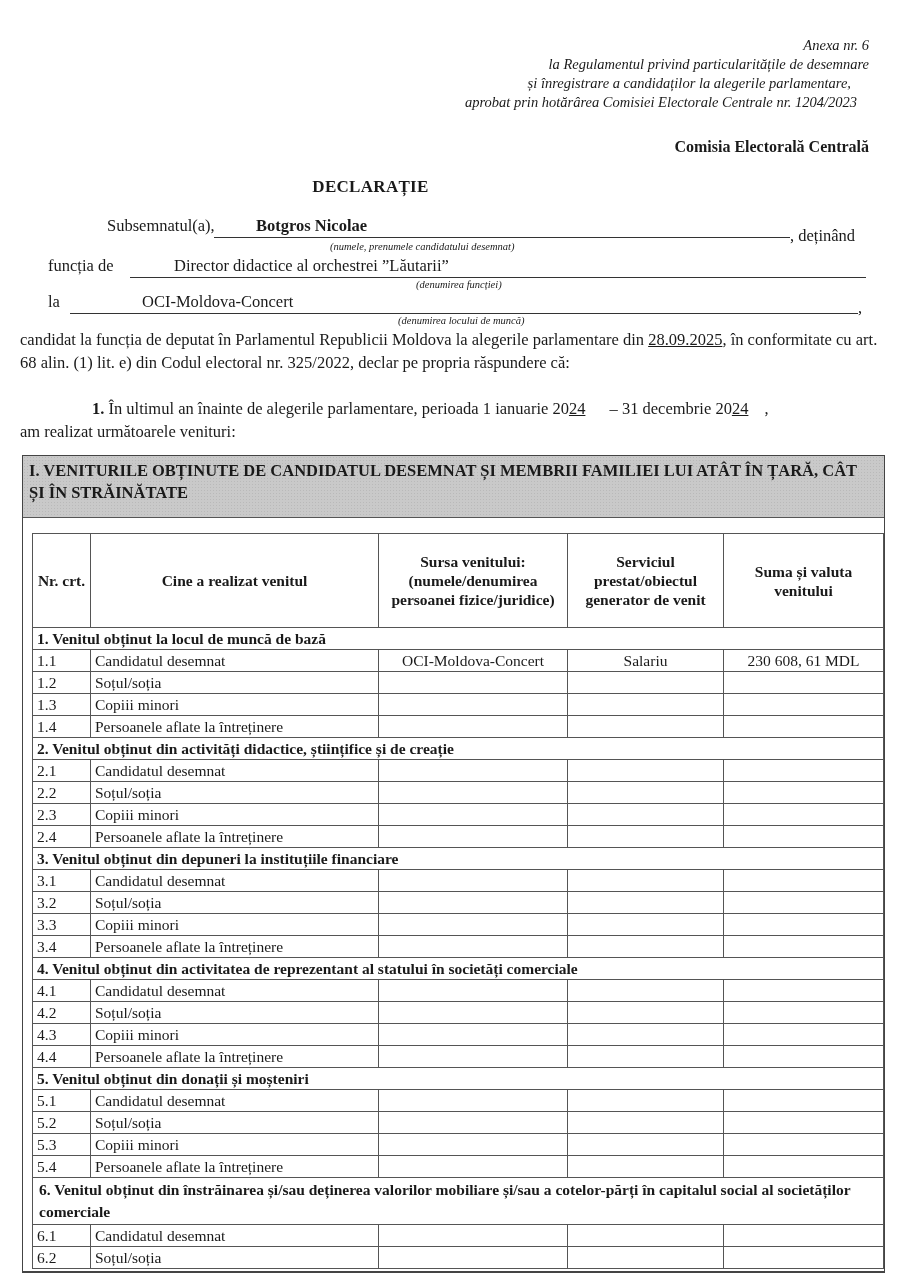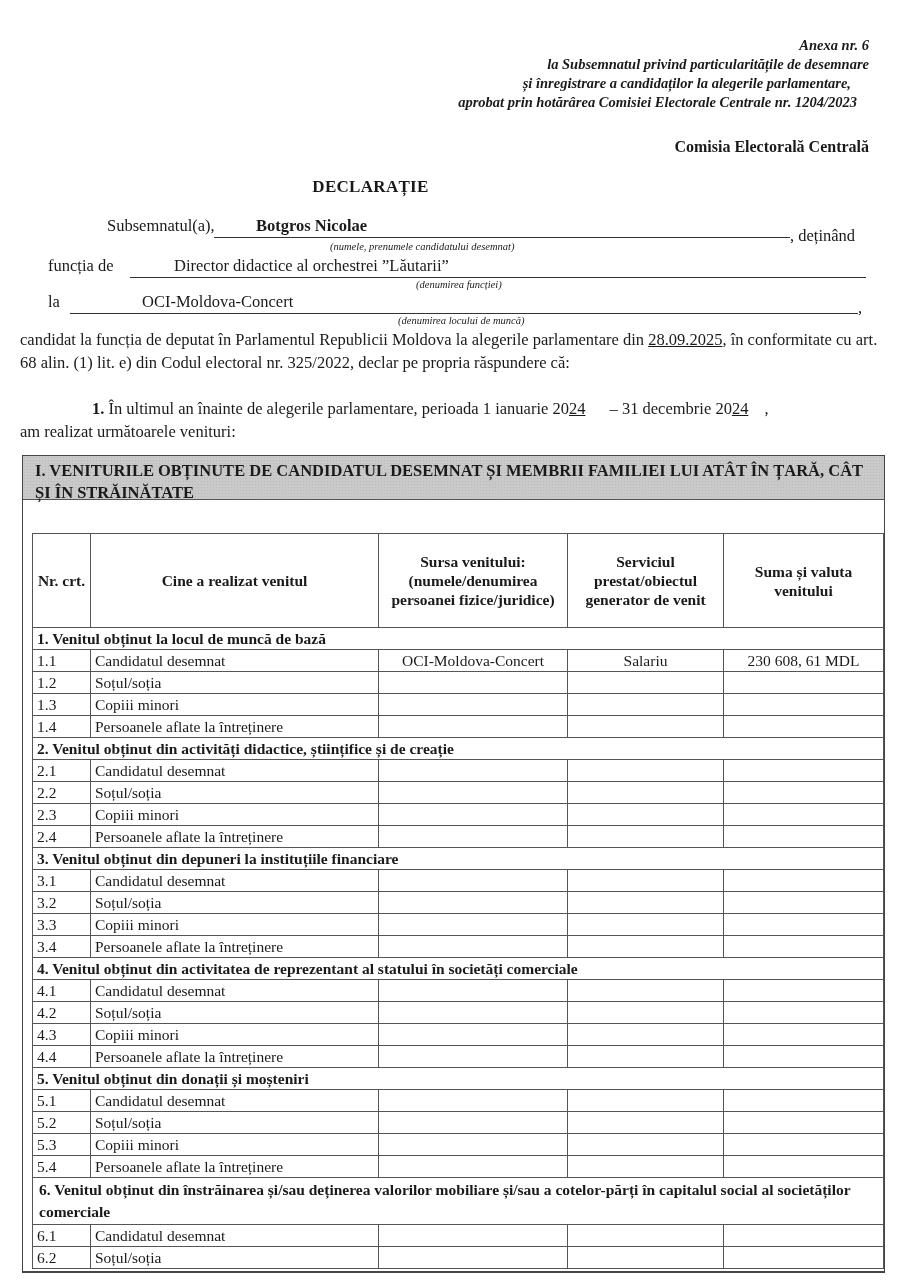--- a/index.html
+++ b/index.html
@@ -1,54 +1,54 @@
 <!DOCTYPE html>
 <html><head>
 <meta charset="utf-8">
 <style>
   html, body { margin:0; padding:0; background:#ffffff; }
   body { width:907px; height:1280px; position:relative; overflow:hidden;
          font-family:"Liberation Serif", "DejaVu Serif", serif; color:#1a1a1a; }
   .abs { position:absolute; }
-  .annex { right:38px; top:36px; text-align:right; font-style:italic; font-size:14.5px; line-height:19px;font-weight:bold; }
+  .annex { right:38px; top:36px; text-align:right; font-style:italic; font-size:14.5px; line-height:19px; }
   .annex div { white-space:nowrap; }
   .annex .l2 { margin-right:0; }
   .annex .l3 { margin-right:18px; }
   .annex .l4 { margin-right:12px; }
   .cec { right:38px; top:138px; font-weight:bold; font-size:16px; }
   .title { left:0; width:741px; top:177px; text-align:center; font-weight:bold; font-size:17px; letter-spacing:0.3px; }
 
   .fline { font-size:16.5px; white-space:nowrap; }
   .fill { position:absolute; border-bottom:1px solid #333; height:20px; }
   .fillval { position:absolute; font-size:16.5px; white-space:nowrap; }
   .hint { position:absolute; font-style:italic; font-size:10.5px; white-space:nowrap; }
 
   .para { left:20px; width:866px; font-size:16.5px; line-height:23px; }
   .u { text-decoration:underline; }
 
   
   .frame { left:22px; top:455px; width:863px; height:818px; border:1.5px solid #444; border-bottom:2px solid #444; box-sizing:border-box; }
-  .band { left:23px; top:456px; width:861px; height:44px; background:#c9c9c9;
+  .band { left:23px; top:456px; width:861px; height:62px; background:#c9c9c9;
           background-image:radial-gradient(rgba(0,0,0,0.08) 1px, transparent 1px);
           background-size:3px 3px; border-bottom:1px solid #555; box-sizing:border-box;
-          padding:4px 10px 0 12px; font-weight:bold; font-size:16.5px; line-height:22px; }
+          padding:4px 10px 0 6px; font-weight:bold; font-size:16.5px; line-height:22px; }
   table.t { position:absolute; left:32px; top:533px; width:851px; border-collapse:collapse; table-layout:fixed; }
   table.t td, table.t th { border:1px solid #555; padding:0 4px; font-size:15.5px; height:21px; line-height:20px; vertical-align:middle; }
   table.t th { font-weight:bold; text-align:center; line-height:19px; height:93px; }
   td.nr { text-align:left; padding-left:3px; }
   td.sec { font-weight:bold; font-size:16px; padding-left:6px; }
   td.c { text-align:center; }
   td.r { text-align:center; white-space:nowrap; }
 </style>
 </head>
 <body>
 
 <div class="abs annex">
   <div>Anexa nr. 6</div>
-  <div class="l2">la Subsemnatul privind particularitățile de desemnare</div>
+  <div class="l2">la Regulamentul privind particularitățile de desemnare</div>
   <div class="l3">și înregistrare a candidaților la alegerile parlamentare,</div>
   <div class="l4">aprobat prin hotărârea Comisiei Electorale Centrale nr. 1204/2023</div>
 </div>
 
 <div class="abs cec">Comisia Electorală Centrală</div>
 <div class="abs title">DECLARAȚIE</div>
 
 <div class="abs fline" style="left:107px; top:216px;">Subsemnatul(a),</div>
 <div class="fill" style="left:214px; top:217px; width:576px;"></div>
 <div class="fillval" style="left:256px; top:216px; font-weight:bold;">Botgros Nicolae</div>

